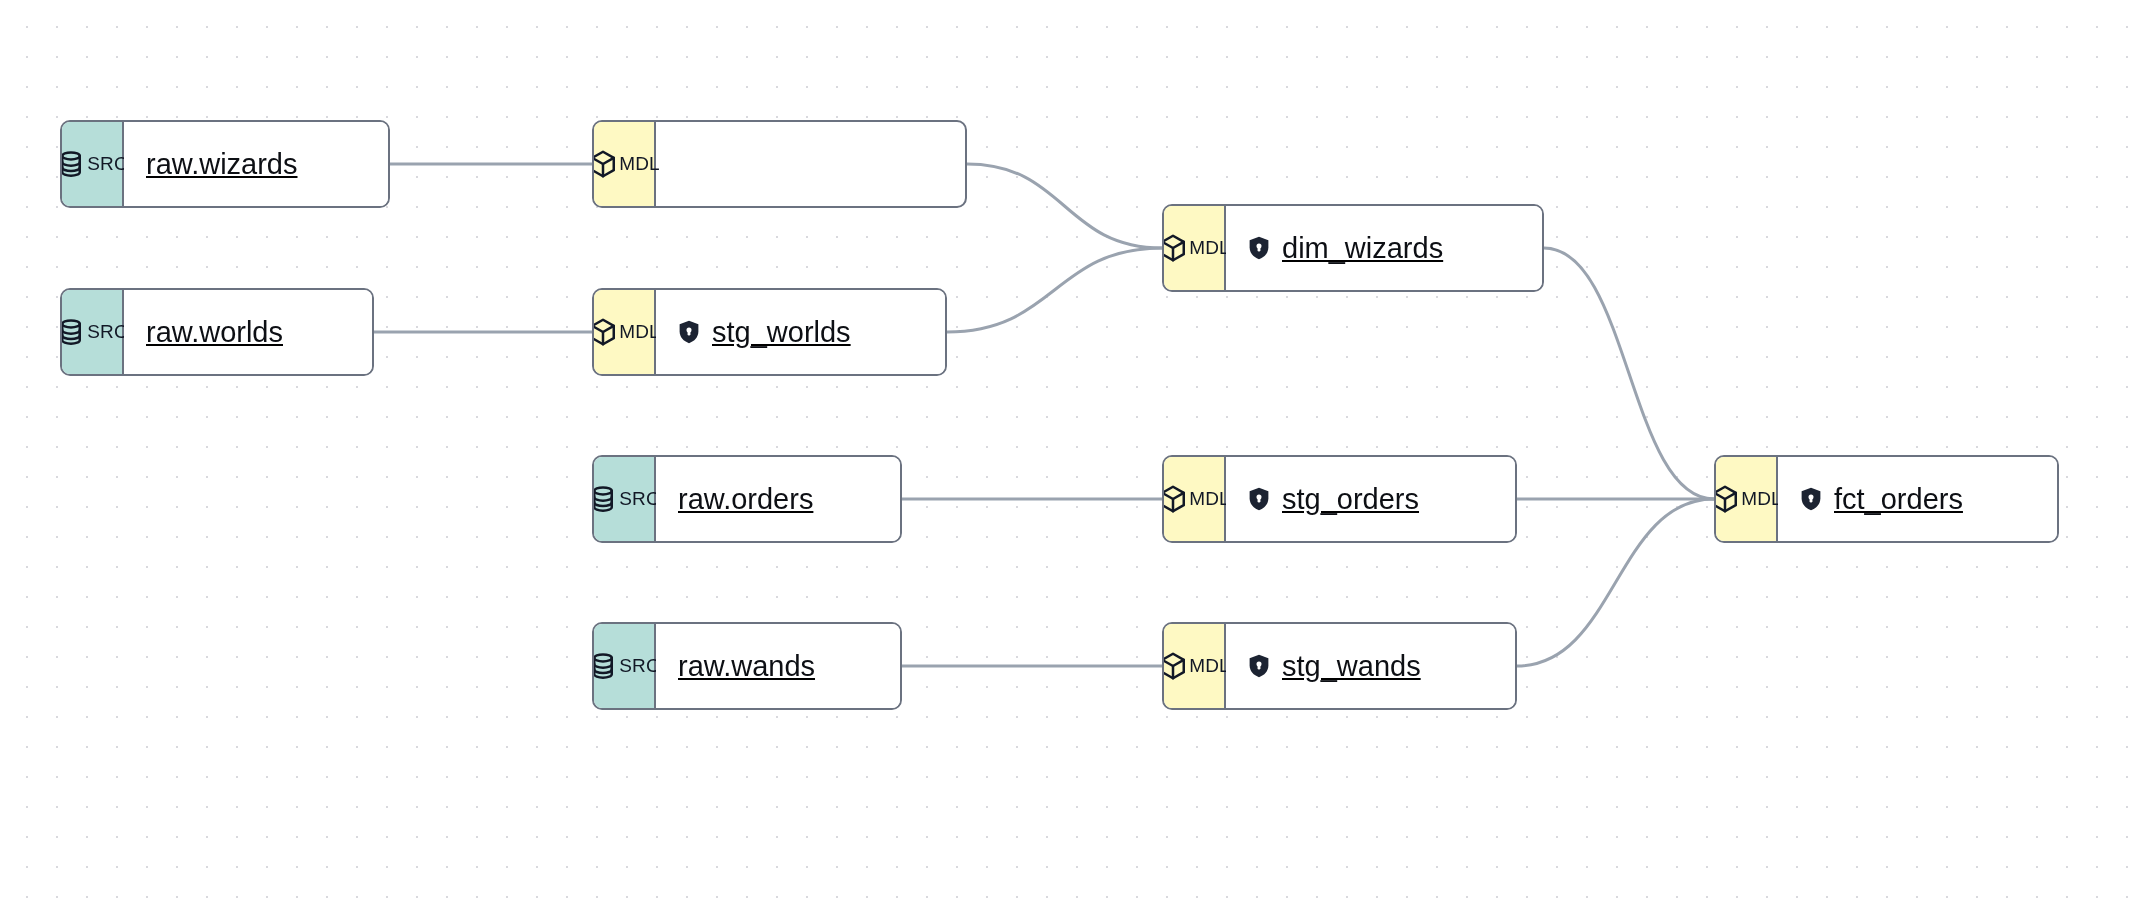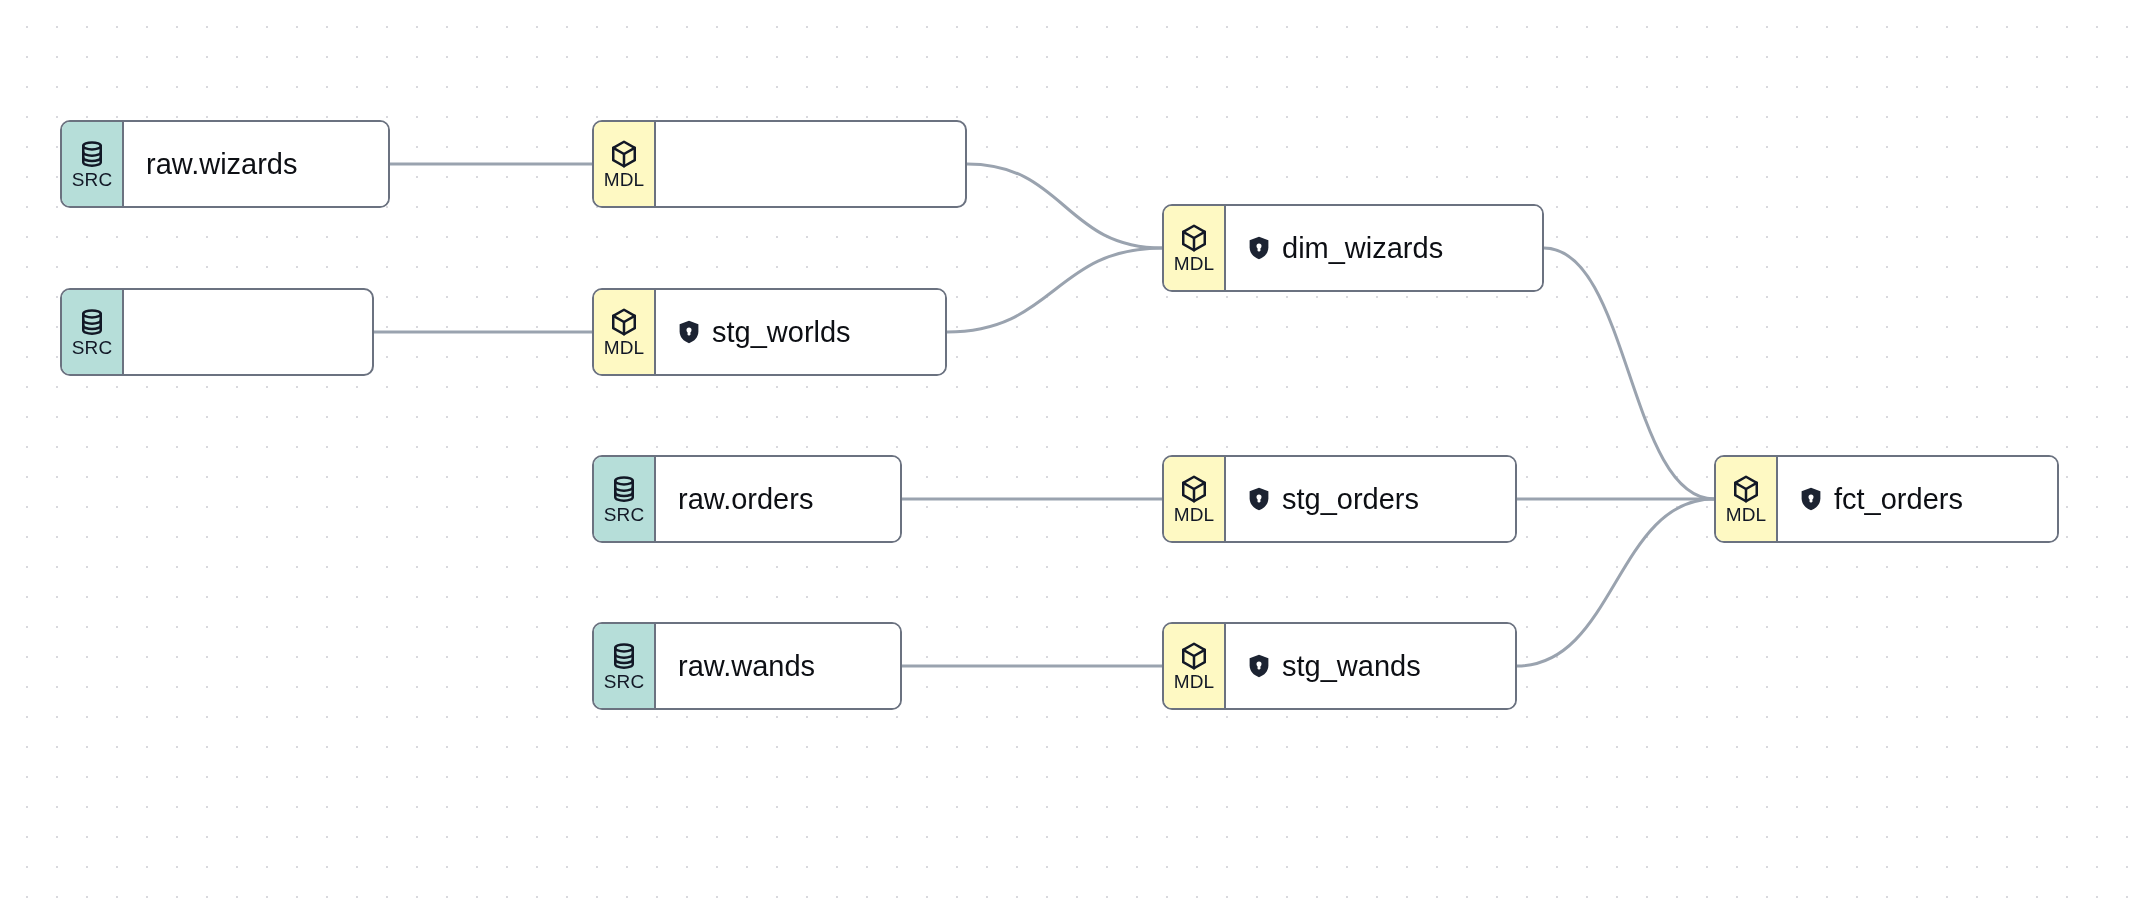--- a/index.html
+++ b/index.html
@@ -43,21 +43,21 @@
     border-radius: 10px;
     background: #ffffff;
     box-sizing: border-box;
     overflow: hidden;
   }
 
   .node-badge {
     width: 62px;
     flex: 0 0 62px;
     display: flex;
-    flex-direction: column;
+    flex-direction: row;
     align-items: center;
     justify-content: center;
     gap: 1px;
     border-right: 2px solid #6b7280;
     box-sizing: border-box;
   }
 
   .node.src .node-badge { background: #b6ded9; }
   .node.mdl .node-badge { background: #fef9c3; }
 
@@ -77,20 +77,21 @@
     letter-spacing: 0.1px;
   }
 
   .node-body {
     flex: 1 1 auto;
     display: flex;
     align-items: center;
     gap: 12px;
     padding: 0 2px 0 22px;
     background: #ffffff;
+    text-decoration: underline;
   }
 
   .lock-icon {
     flex: 0 0 auto;
     width: 22px;
     height: 24px;
     line-height: 0;
   }
   .lock-icon svg { display: block; }
 
@@ -143,20 +144,23 @@
       <span class="badge-icon">
         <svg viewBox="0 0 24 24" width="30" height="30" fill="none" stroke="#121826" stroke-width="2" stroke-linecap="round" stroke-linejoin="round">
           <ellipse cx="12" cy="5.5" rx="7" ry="2.8"></ellipse>
           <path d="M5 5.5 V18.5 C5 20.05 8.13 21.3 12 21.3 C15.87 21.3 19 20.05 19 18.5 V5.5"></path>
           <path d="M5 10.5 C5 12.05 8.13 13.3 12 13.3 C15.87 13.3 19 12.05 19 10.5"></path>
           <path d="M5 14.8 C5 16.35 8.13 17.6 12 17.6 C15.87 17.6 19 16.35 19 14.8"></path>
         </svg>
       </span>
       <span class="badge-text">SRC</span>
     </div>
+    <div class="node-body">
+      <span class="node-label">raw.worlds</span>
+    </div>
   </div>
 
   <div class="node src" style="left:592px; top:455px; width:310px;">
     <div class="node-badge">
       <span class="badge-icon">
         <svg viewBox="0 0 24 24" width="30" height="30" fill="none" stroke="#121826" stroke-width="2" stroke-linecap="round" stroke-linejoin="round">
           <ellipse cx="12" cy="5.5" rx="7" ry="2.8"></ellipse>
           <path d="M5 5.5 V18.5 C5 20.05 8.13 21.3 12 21.3 C15.87 21.3 19 20.05 19 18.5 V5.5"></path>
           <path d="M5 10.5 C5 12.05 8.13 13.3 12 13.3 C15.87 13.3 19 12.05 19 10.5"></path>
           <path d="M5 14.8 C5 16.35 8.13 17.6 12 17.6 C15.87 17.6 19 16.35 19 14.8"></path>

